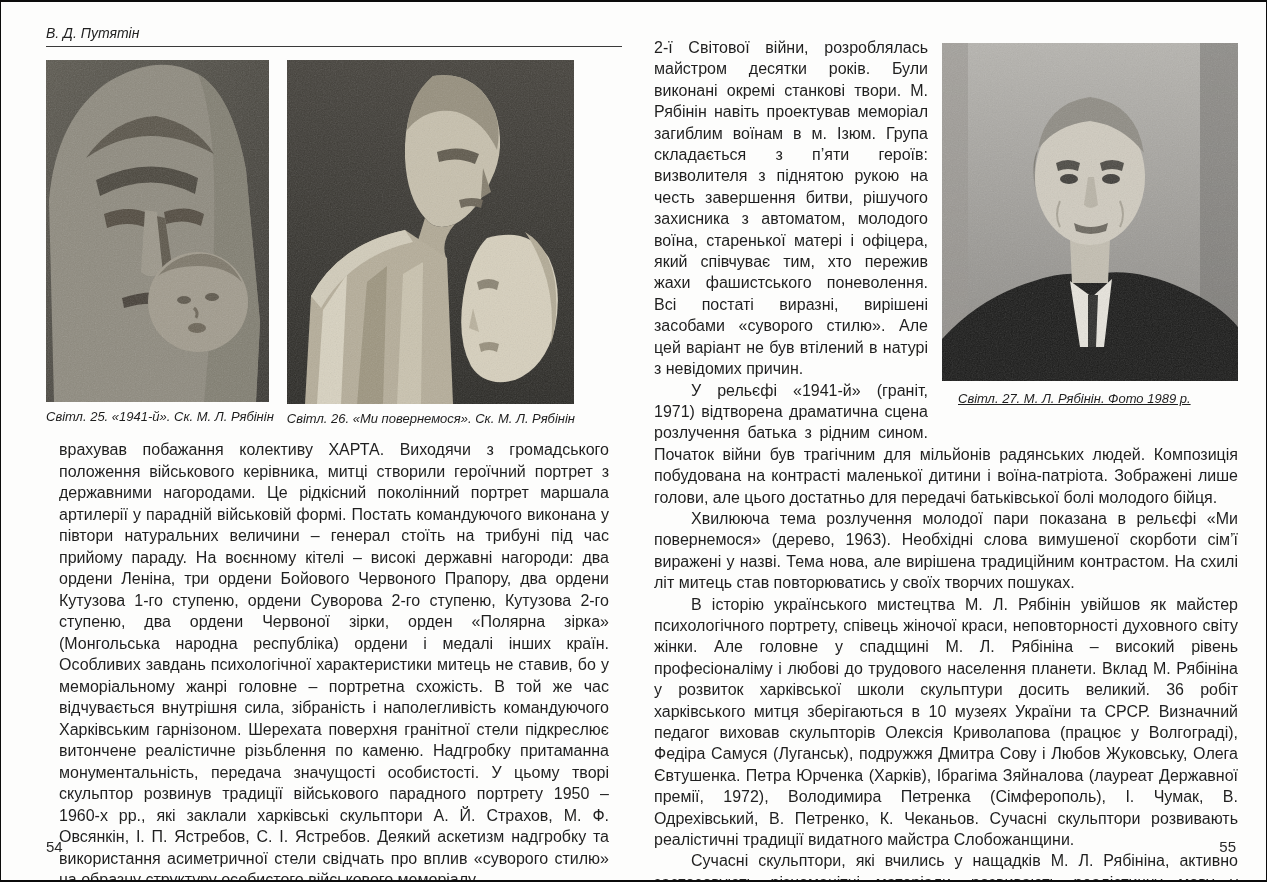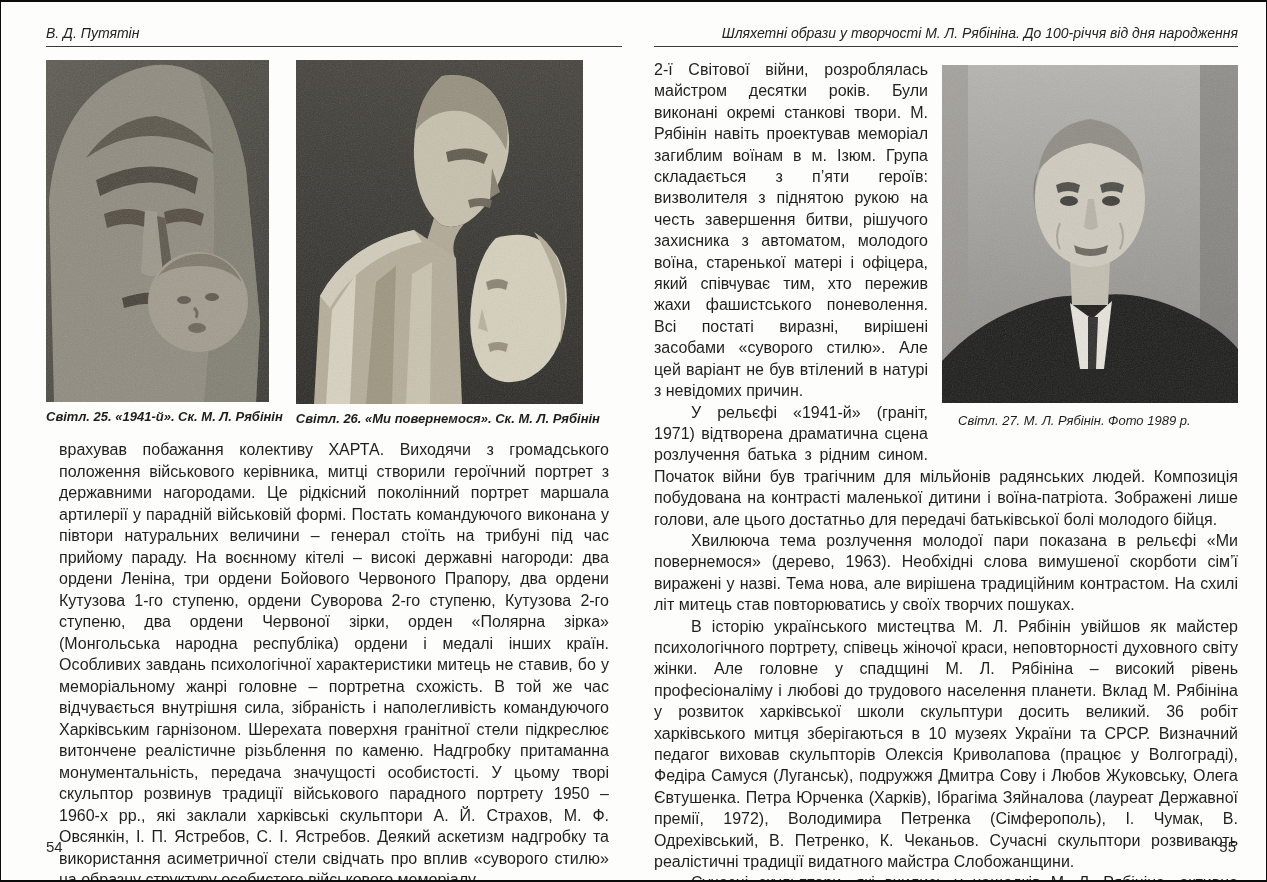--- a/index.html
+++ b/index.html
@@ -21,21 +21,21 @@
   .running-header {
     font-style: italic;
     font-size: 14px;
     color: #222;
     padding-bottom: 5px;
     border-bottom: 1.5px solid #3a3a3a;
     white-space: nowrap;
   }
   .running-header.rh-right { text-align: right; }
 
-  .figures-row { display: flex; gap: 13px; margin-top: 13px; font-weight: bold; }
+  .figures-row { display: flex; gap: 13px; margin-top: 13px; }
   figure { margin: 0; }
   .photo { display: block; background: #555; }
   .ph-1 { width: 223px; height: 342px; }
   .ph-2 { width: 287px; height: 344px; }
   .ph-3 { width: 296px; height: 338px; }
   figcaption {
     font-style: italic;
     font-size: 13px;
     color: #1e1e1e;
     margin-top: 7px;
@@ -43,21 +43,21 @@
   }
 
   .bodytext { margin-top: 11px; font-size: 16px; line-height: 21.5px; text-align: justify; }
   .bodytext p { margin: 13px; }
   .indent { text-indent: 37px; }
   .cont-line { text-align-last: justify; }
   .bold { font-weight: normal; }
 
   .rp-content { margin-top: 12px; font-size: 16px; line-height: 21.4px; text-align: justify; }
   .rp-content p { margin: 0; }
-  .rp-figure { float: right; width: 296px; margin: 6px 0 26px 14px; }
+  .rp-figure { float: right; width: 296px; margin: 6px 0 26px 14px; text-decoration: underline; }
   .rp-figure figcaption { padding-left: 16px; }
 
   .pagenum { position: absolute; top: 836px; font-size: 15px; color: #2a2a2a; }
   .pn-left { left: 45px; }
   .pn-right { right: 30px; margin-left: 44px; }
 </style>
 </head>
 <body>
 
 <div class="sheet">
@@ -137,21 +137,20 @@
       </figure>
     </div>
 
     <div class="bodytext">
       <p>врахував побажання колективу ХАРТА. Виходячи з громадського положення військового керівника, митці створили героїчний портрет з державними нагородами. Це рідкісний поколінний портрет маршала артилерії у парадній військовій формі. Постать командуючого виконана у півтори натуральних величини – генерал стоїть на трибуні під час прийому параду. На воєнному кітелі – високі державні нагороди: два ордени Леніна, три ордени Бойового Червоного Прапору, два ордени Кутузова 1-го ступеню, ордени Суворова 2-го ступеню, Кутузова 2-го ступеню, два ордени Червоної зірки, орден «Полярна зірка» (Монгольська народна республіка) ордени і медалі інших країн. Особливих завдань психологічної характеристики митець не ставив, бо у меморіальному жанрі головне – портретна схожість. В той же час відчувається внутрішня сила, зібраність і наполегливість командуючого Харківським гарнізоном. Шерехата поверхня гранітної стели підкреслює витончене реалістичне різьблення по каменю. Надгробку притаманна монументальність, передача значущості особистості. У цьому творі скульптор розвинув традиції військового парадного портрету 1950 – 1960-х рр., які заклали харківські скульптори А. Й. Страхов, М. Ф. Овсянкін, І. П. Ястребов, С. І. Ястребов. Деякий аскетизм надгробку та використання асиметричної стели свідчать про вплив «суворого стилю» на образну структуру особистого військового меморіалу.</p>
       <p class="indent cont-line">Воєнна тематика, що відтворювала меморіальну пам’ять про події</p>
     </div>
   </div>
 
   <div class="page page-right">
-    <div class="running-header rh-right">Шляхетні образи у творчості М. Л. Рябініна. До 100-річчя від дня народження</div>
 
     <div class="rp-content">
       <figure class="rp-figure">
         <svg class="photo ph-3" viewBox="0 0 296 338" aria-hidden="true">
           <defs>
             <linearGradient id="bgc" x1="0" y1="0" x2="0" y2="1">
               <stop offset="0" stop-color="#b6b4af"></stop>
                 <stop offset="1" stop-color="#8b8985"></stop>
             </linearGradient>
             <filter id="gc" x="0" y="0" width="100%" height="100%">

